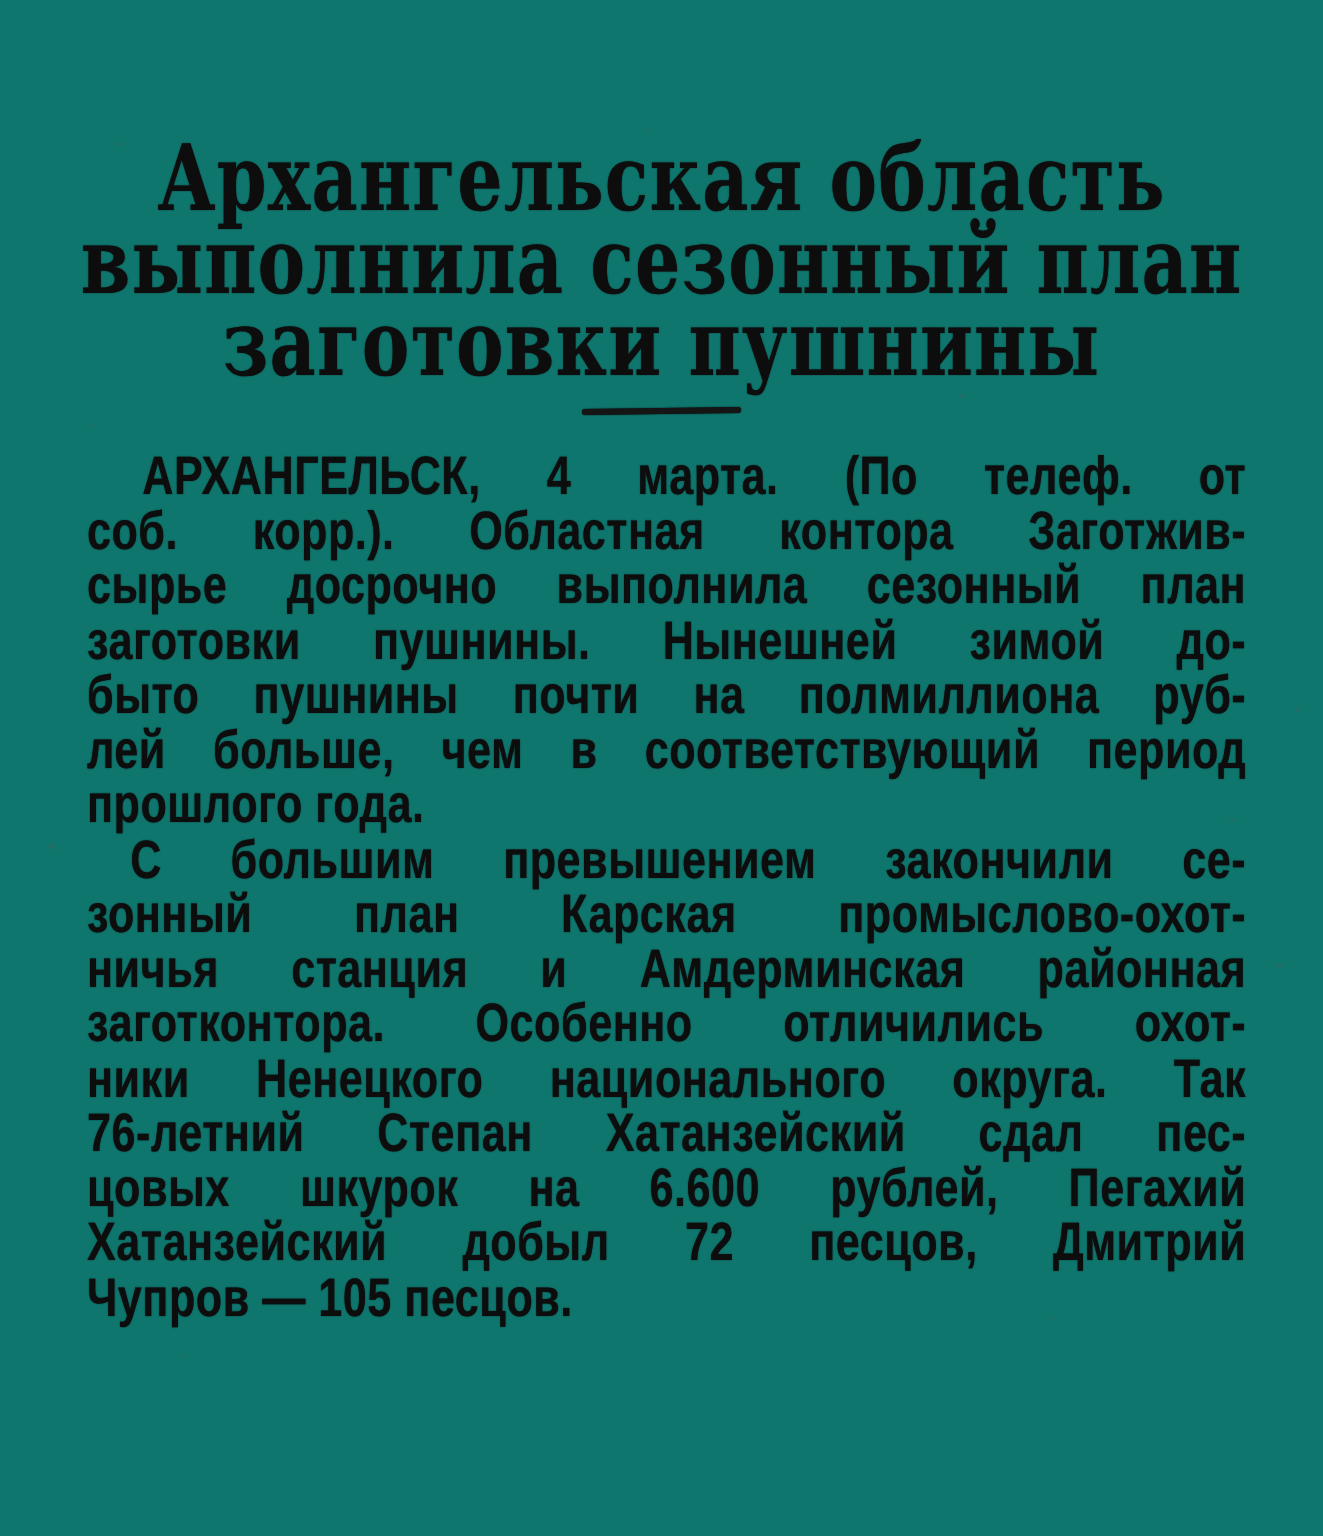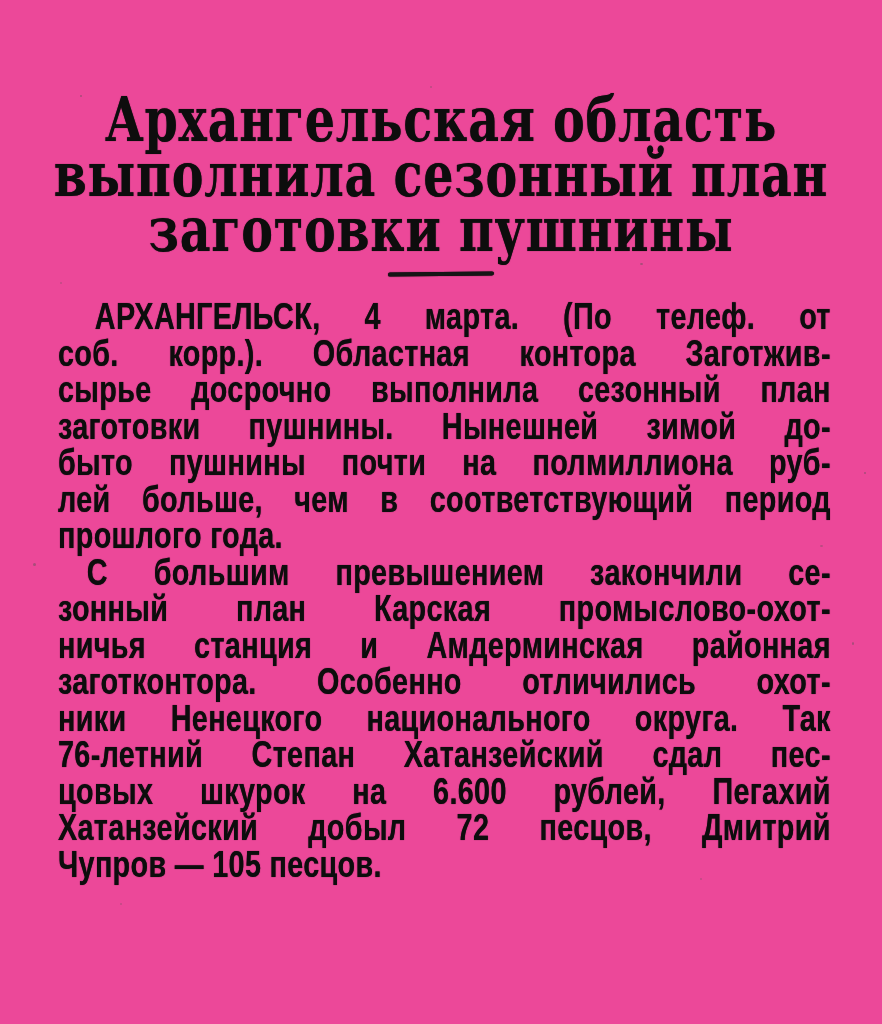--- a/index.html
+++ b/index.html
@@ -7,21 +7,21 @@
     width: 882px;
     height: 1024px;
     background: #ffffff;
     position: relative;
     overflow: hidden;
     font-family: "Liberation Sans", sans-serif;
   }
   .page {
     position: absolute;
     inset: 0;
-    background: #ec4899;
+    background: #0f766e;
   }
   
   .headline {
     position: relative;
     width: 1130px;
     margin-left: -124px;
     padding-top: 92px;
     transform: scaleX(0.78);
     transform-origin: 50% 0;
     text-align: center;

